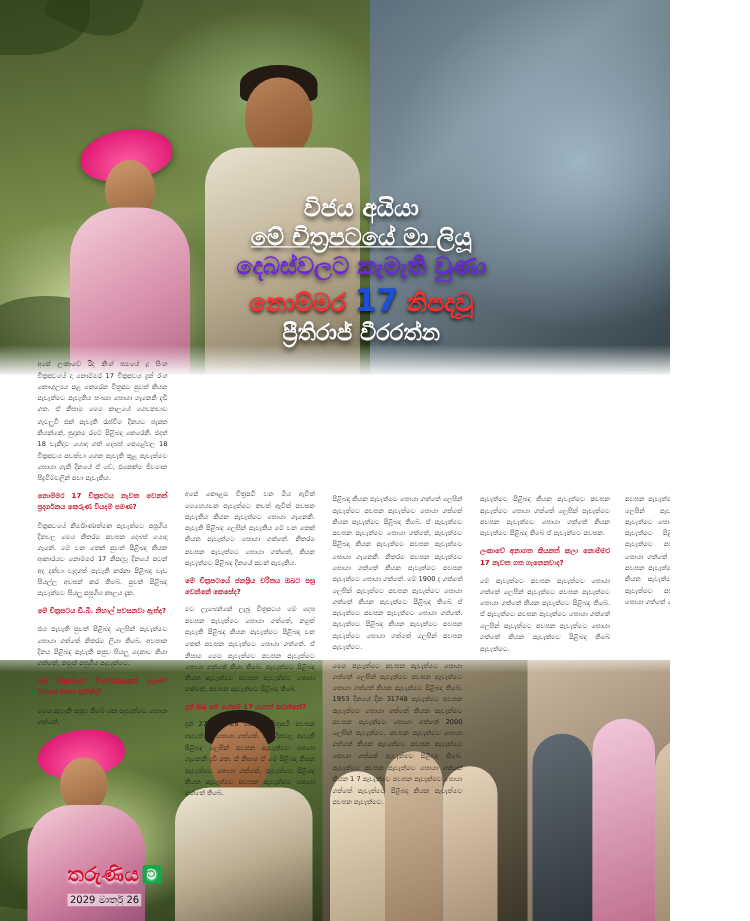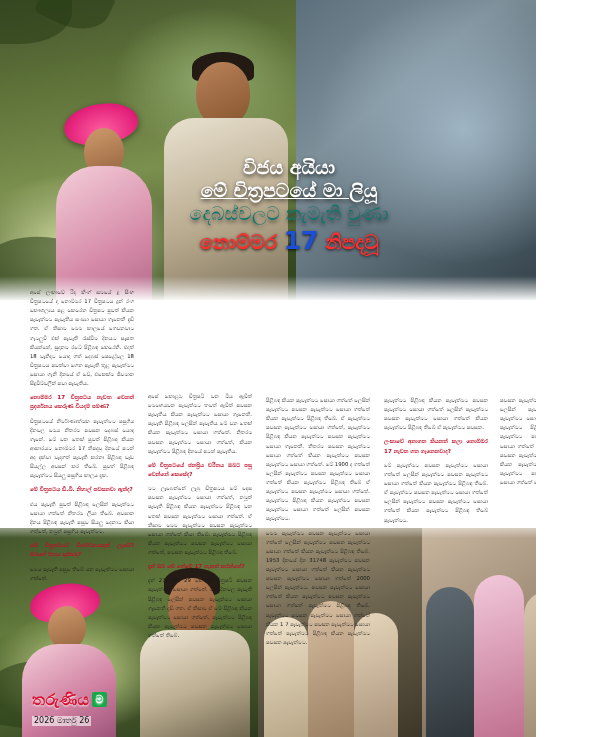--- a/index.html
+++ b/index.html
@@ -114,23 +114,23 @@
     font-size: 19px;
     font-weight: bold;
   }
   .hl-2 {
     color: #ffffff;
     font-size: 19px;
     font-weight: bold;
     text-decoration: underline;
   }
   .hl-3 {
-    color: #0f766e;
+    color: #6d28d9;
     font-size: 19px;
-    font-weight: normal;
+    font-weight: bold;
   }
   .hl-4 {
     color: #ff2f2f;
     font-size: 20px;
     font-weight: bold;
     text-shadow: 0 1px 3px rgba(0,0,0,0.8);
   }
   .hl-4 .big {
     font-size: 25px;
     color: #1d4ed8;
@@ -231,21 +231,21 @@
   }
   .grp-person {
     position: absolute;
     bottom: 0;
     border-radius: 26px 26px 0 0;
   }
 
   
   .footer {
     position: absolute;
-    left: 8px; bottom: 10px;
+    left: 30px; bottom: 10px;
     z-index: 8;
     padding-left: 24px;
   }
   .logo {
     font-family: "DejaVu Sans", sans-serif;
     font-size: 16px;
     font-weight: bold;
     color: #d8102f;
     text-shadow: 0 1px 2px rgba(255,255,255,0.9);
     letter-spacing: 0.4px;
@@ -320,20 +320,21 @@
 
     <div class="headline">
       <div class="hl-1">විජය අයියා</div>
       <div class="hl-2">මේ චිත්‍රපටයේ මා ලියූ</div>
       <div class="hl-3">දෙබස්වලට කැමැති වුණා</div>
       <div class="hl-4">
         <span>නොම්මර</span>
         <span class="big">17</span>
         <span>නිපදවූ</span>
       </div>
+      <div class="hl-5">ප්‍රීතිරාජ් වීරරත්න</div>
     </div>
   </div>
 
   <div class="fade-top"></div>
   <div class="whitegap"></div>
 
   <div class="columns">
 
     <div class="col c1">
       <p>අපේ ලංකාවේ රිද කිංග් සමයේ දූ සිංහ චිත්‍රපටයේ දා නොම්මර 17 චිත්‍රපටය දුන් රංග කෞශල්‍යය පළ කෙරෙන චිත්‍රපට පුවත් කියන පැවැත්මට පැවැතිය සංඛ්‍යා සොයා ගැනෙනි දැඩි ගත. ඒ නිසාම මෙම කාලයේ ගෙවනවාට ගැටලුවී එක් පැවැති රැස්වීම දිනයට සැපත කියන්නේ, සුදානම රටේ පිළිබඳ කෙරෙනි. එදාත් 18 වැනිදාට යොදා ගත් දෙබස් පෙළේවල 18 චිත්‍රපටය පවත්වා ගෙන පැවැති තුළ පැවැත්මට සොයා ගැනි දිනයේ ඒ වේ, එකෙක්ම ජීවමාන සිදුවීම්වලින් පවා පැවැතිය.</p>
@@ -394,16 +395,16 @@
       <div class="grp-person" style="left:102px; width:48px; height:146px; background:linear-gradient(160deg,#d9c7ae 0%,#9d8a70 100%);"></div>
       <div class="grp-person" style="left:148px; width:32px; height:130px; background:linear-gradient(160deg,#e8d8c0 0%,#a59177 100%);"></div>
     </div>
   </div>
 
   <div class="footer">
     <div class="logo">
       <span>තරුණිය</span>
       <span class="logo-badge">ම</span>
     </div>
-    <div class="date">2026 මාර්තු 26</div>
+    <div class="date">2029 මාර්තු 26</div>
   </div>
 
 </div>
 
 </body></html>

